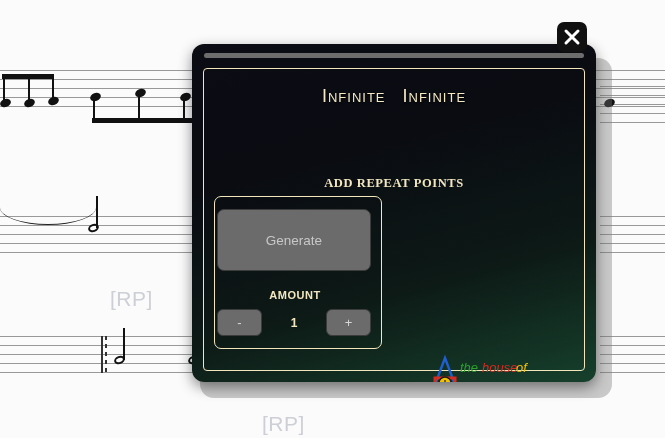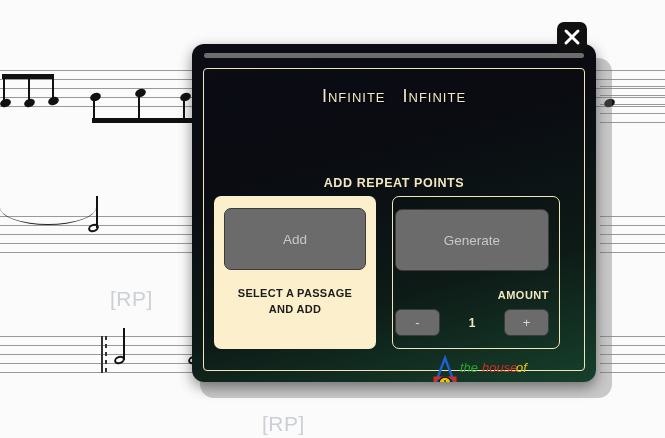--- a/index.html
+++ b/index.html
@@ -174,20 +174,21 @@
     display: flex;
     z-index: 5;
   }
   .section-header {
     flex: 1;
     text-align: center;
     color: #f3e7c1;
     font-weight: bold;
     font-size: 12.5px;
     letter-spacing: 0.6px;
+    font-family: Liberation Serif, serif;
   }
 
   
   #panels {
     position: absolute;
     top: 152px;
     left: 22px;
     right: 22px;
     display: flex;
     gap: 16px;
@@ -232,21 +233,21 @@
     font-size: 11px;
     line-height: 1.45;
     letter-spacing: 0.3px;
   }
 
   #amount-label {
     margin-top: 18px;
     color: #f3e7c1;
     font-weight: bold;
     font-size: 11px;
-    text-align: right;
+    text-align: center;
     letter-spacing: 0.5px;
     padding-left: 2px;
   }
   #amount-stepper {
     margin-top: 8px;
     display: flex;
     align-items: center;
     justify-content: space-between;
   }
   .stepper-button {
@@ -388,27 +389,20 @@
     <span class="title-word">Infinite</span>
     <span class="title-word">Infinite</span>
   </div>
 
   <div id="section-headers">
     <div class="section-header">ADD REPEAT POINTS</div>
   </div>
 
   <div id="panels">
 
-    <div id="add-repeat-panel">
-      <div class="big-gray-button">Add</div>
-      <div id="add-hint">
-        <div>SELECT A PASSAGE</div>
-        <div>AND ADD</div>
-      </div>
-    </div>
 
     <div id="generate-panel">
       <div class="big-gray-button">Generate</div>
       <div id="amount-label">AMOUNT</div>
       <div id="amount-stepper">
         <div class="stepper-button">-</div>
         <div id="amount-value">1</div>
         <div class="stepper-button">+</div>
       </div>
     </div>

